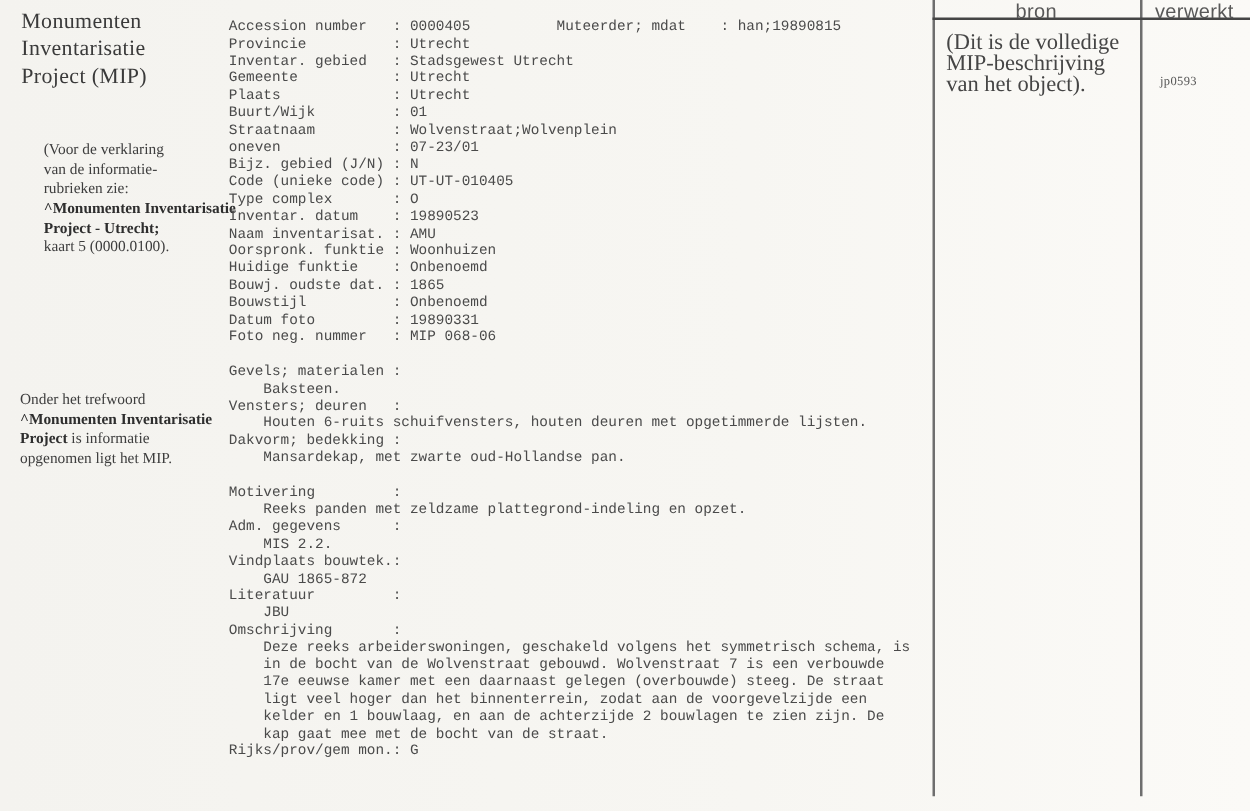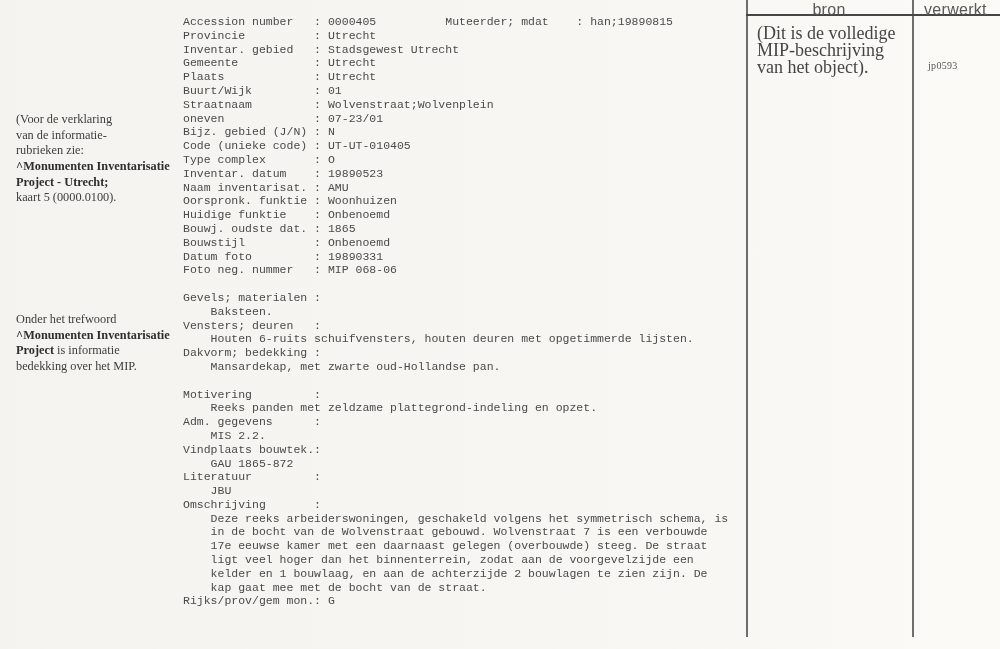--- a/index.html
+++ b/index.html
@@ -16,21 +16,21 @@
     position:absolute;left:17px;top:5px;width:170px;
     font-size:17.5px;line-height:22px;letter-spacing:.3px;
     color:#3a3a3a;white-space:pre-line;
   }
   .side-note{
     position:absolute;left:16px;width:170px;
     font-size:12.3px;line-height:15.6px;color:#3d3d3d;
     white-space:pre-line;
   }
   .side-note b{color:#2e2e2e;}
-  .note-1{top:100px;}
+  .note-1{top:100px;margin-left:19px;}
   .note-2{top:206px;}
   .note-3{top:300px;}
   
   .typewriter{
     position:absolute;left:183px;top:15px;margin:0;
     font-family:"Liberation Mono","DejaVu Sans Mono",monospace;
     font-size:11.5px;line-height:13.8px;font-weight:normal;
     color:#4a4a4a;white-space:pre;
   }
   
@@ -53,33 +53,36 @@
   .verwerkt-value{
     position:absolute;left:928px;top:60px;
     font-size:10px;color:#555555;letter-spacing:.3px;
   }
 </style>
 </head>
 <body>
 
 <div class="page">
 
+  <div class="sidebar-title">Monumenten
+Inventarisatie
+Project (MIP)</div>
 
   <p class="side-note note-1"><span>(Voor de verklaring
 van de informatie-
 rubrieken zie:
 </span><b>^Monumenten Inventarisatie
 Project - Utrecht;</b><span>
 kaart 5 (0000.0100).</span></p>
 
 
   <p class="side-note note-3"><span>Onder het trefwoord
 </span><b>^Monumenten Inventarisatie
 Project</b><span> is informatie
-bedekking over het MIP.</span></p>
+opgenomen ligt het MIP.</span></p>
 
   <pre class="typewriter">Accession number   : 0000405          Muteerder; mdat    : han;19890815
 Provincie          : Utrecht
 Inventar. gebied   : Stadsgewest Utrecht
 Gemeente           : Utrecht
 Plaats             : Utrecht
 Buurt/Wijk         : 01
 Straatnaam         : Wolvenstraat;Wolvenplein
 oneven             : 07-23/01
 Bijz. gebied (J/N) : N

